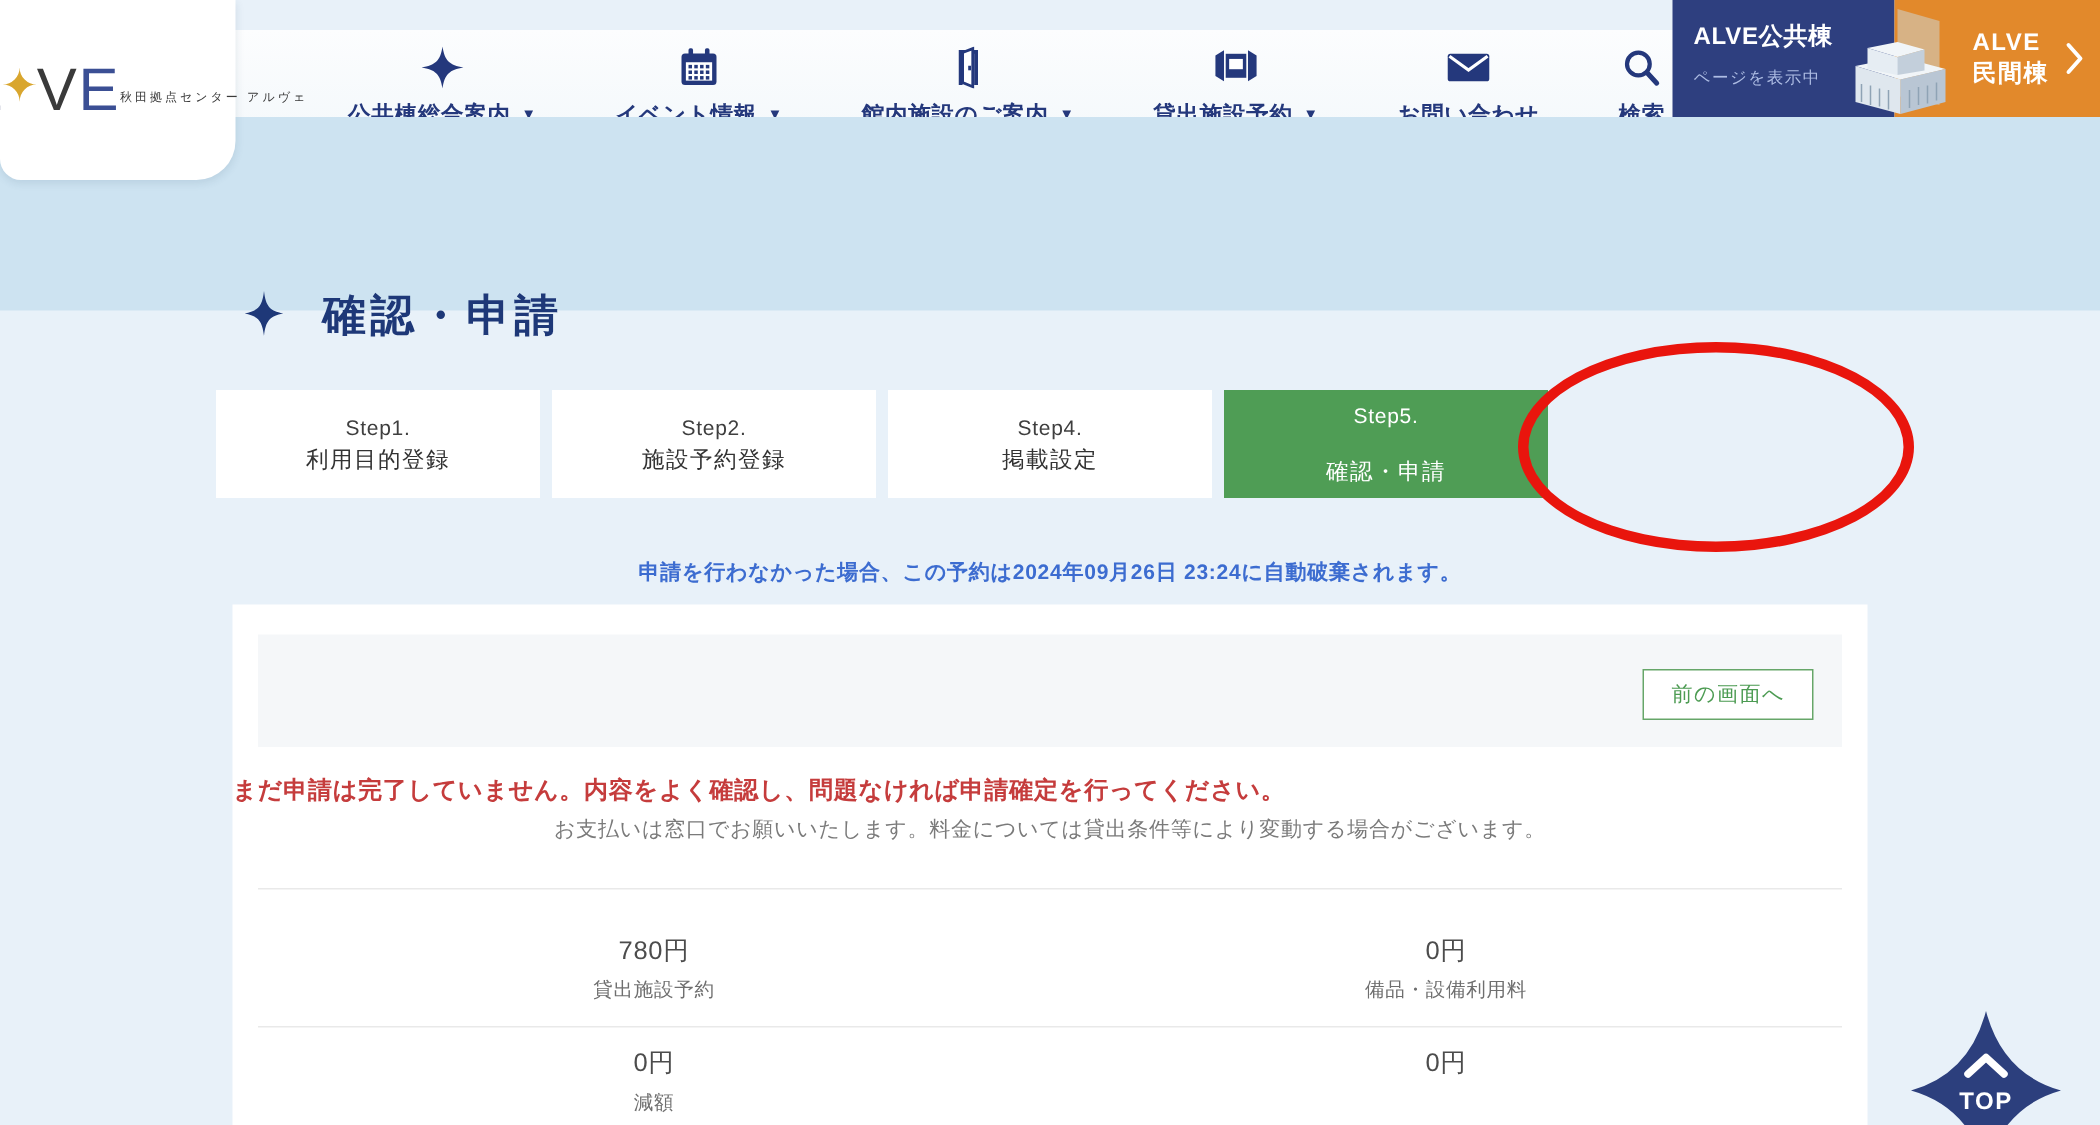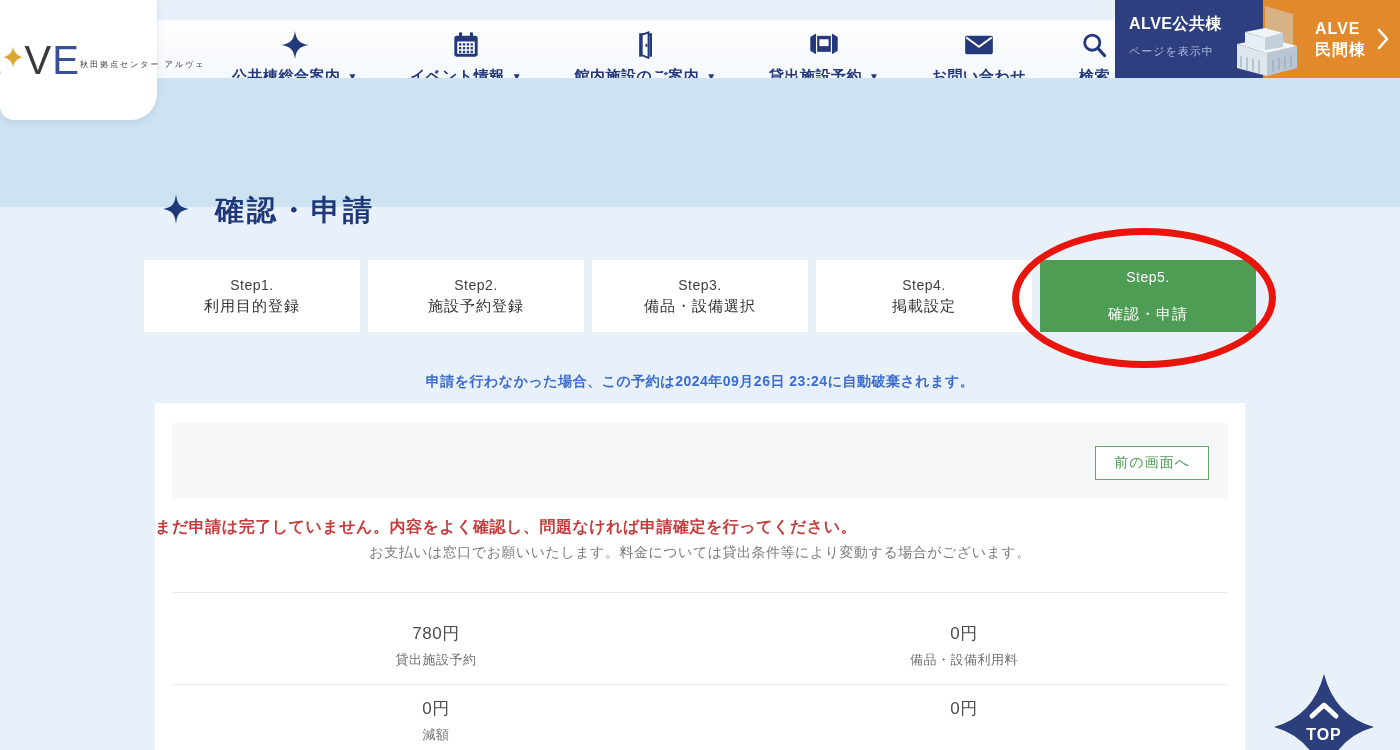--- a/index.html
+++ b/index.html
@@ -254,24 +254,20 @@
   <div class="steps">
     <div class="step-box">
       <div class="step-no">Step1.</div>
       <div class="step-label">利用目的登録</div>
     </div>
     <div class="step-box">
       <div class="step-no">Step2.</div>
       <div class="step-label">施設予約登録</div>
     </div>
     <div class="step-box">
-      <div class="step-no">Step3.</div>
-      <div class="step-label">備品・設備選択</div>
-    </div>
-    <div class="step-box">
       <div class="step-no">Step4.</div>
       <div class="step-label">掲載設定</div>
     </div>
     <div class="step-box active">
       <div class="step-no">Step5.</div>
       <div class="step-label">確認・申請</div>
     </div>
   </div>
 
   <div class="red-circle"></div>

